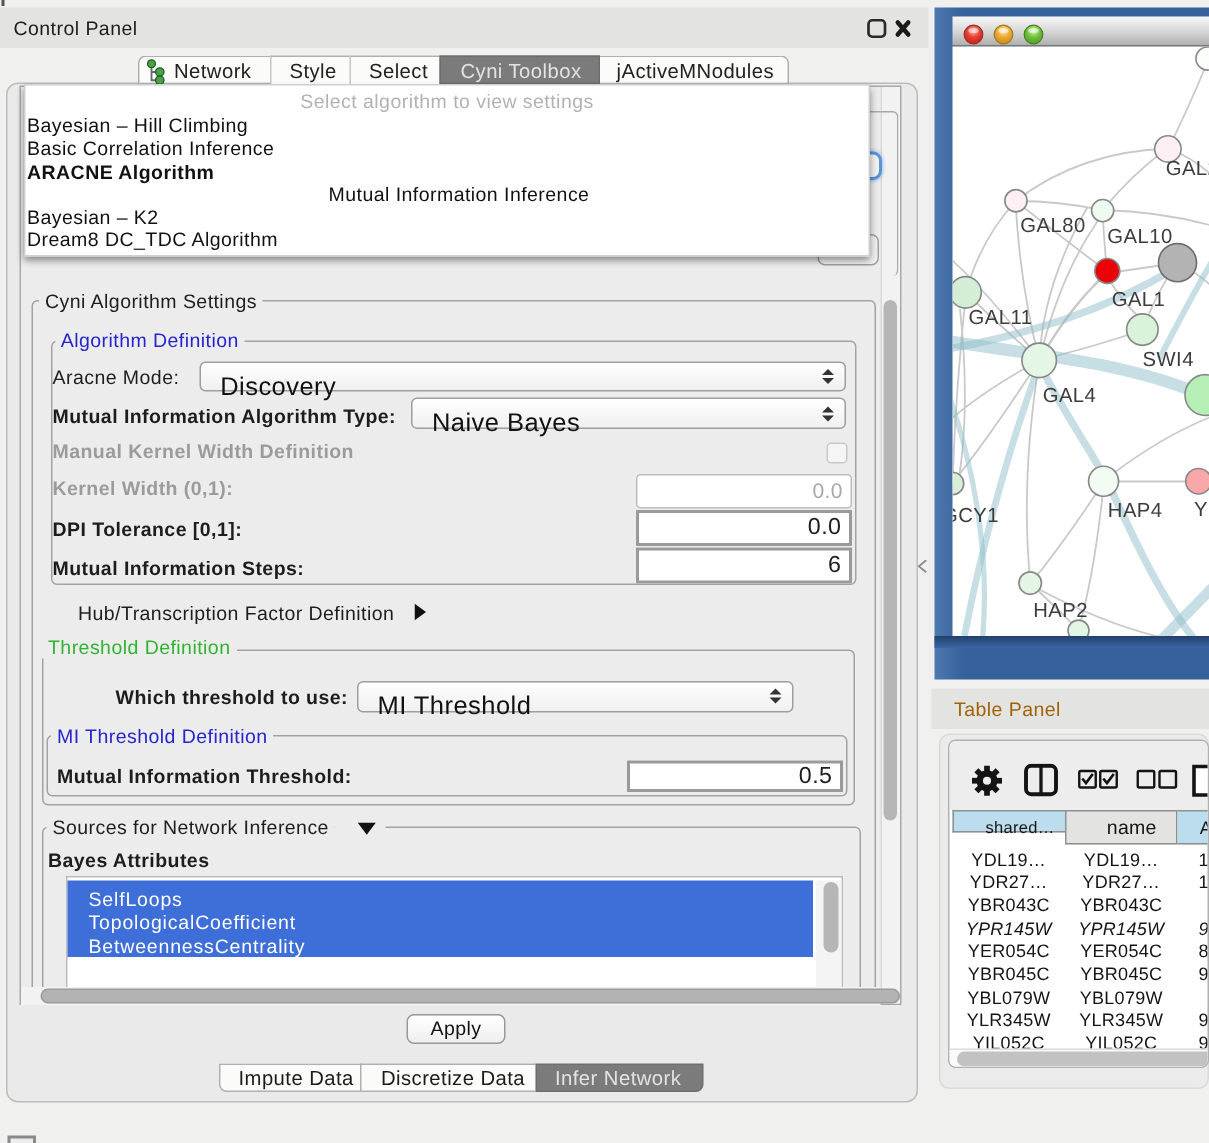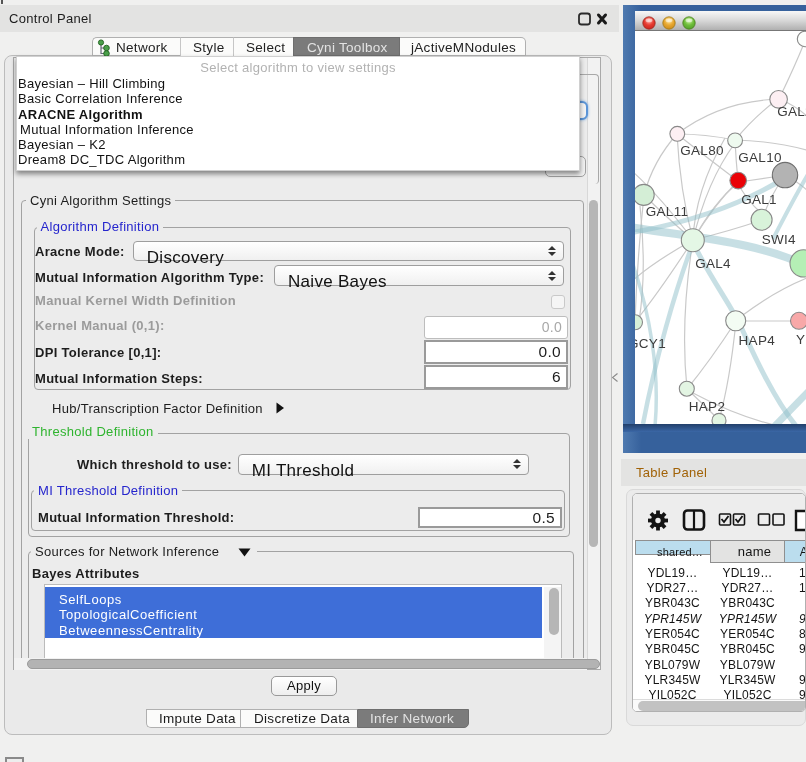--- a/index.html
+++ b/index.html
@@ -48,35 +48,35 @@
 <div class="abs" id="scrollpane" style="left:13px;top:57px;width:588px;height:613px;background:#ececec;border:1px solid #a9a9a9;"></div>
 
 <div class="abs" id="settings" style="left:13px;top:57px;width:574px;height:611px;overflow:hidden;font-size:13px;color:#1d1d1d;">
 
   <div class="abs" style="left:8px;top:143px;width:563px;height:520px;border:1px solid #a2a2a2;border-radius:4px;"></div>
   <div class="abs" style="left:13px;top:136px;background:#ececec;padding:0 4px;">Cyni Algorithm Settings</div>
 
   <div class="abs" style="left:20.5px;top:170px;width:537.5px;height:163px;border:1px solid #a2a2a2;border-radius:4px;"></div>
   <div class="abs" style="left:23.5px;top:161.5px;background:#ececec;padding:0 4px;color:#2525cd;">Algorithm Definition</div>
 
-  <div class="abs" style="left:22px;top:187px;font-weight:bold;">Aracne Mode:</div>
+  <div class="abs" style="left:22px;top:187px;font-weight:normal;">Aracne Mode:</div>
   <div class="abs combo" style="left:119.8px;top:184px;width:431px;height:20px;">
       <span>Discovery</span>
       <i></i>
     </div>
   <div class="abs" style="left:22px;top:212.5px;font-weight:bold;">Mutual Information Algorithm Type:</div>
   <div class="abs combo" style="left:261px;top:208px;width:290px;height:21px;">
       <span>Naive Bayes</span>
       <i></i>
     </div>
 
   <div class="abs" style="left:22px;top:235.5px;font-weight:bold;color:#9b9b9b;">Manual Kernel Width Definition</div>
   <div class="abs" style="left:538px;top:238px;width:14px;height:14px;border:1px solid #c9c9c9;border-radius:3px;background:#f5f5f5;"></div>
 
-  <div class="abs" style="left:22px;top:260.5px;font-weight:bold;color:#9b9b9b;">Kernel Manual (0,1):</div>
+  <div class="abs" style="left:22px;top:260.5px;font-weight:bold;color:#9b9b9b;">Kernel Width (0,1):</div>
   <div class="abs" style="left:411px;top:259px;width:144px;height:22.5px;border:1px solid #bdbdbd;border-radius:3px;background:#fff;color:#a8a8a8;text-align:right;line-height:21px;padding-right:5px;font-size:14px;">0.0</div>
 
   <div class="abs" style="left:22px;top:287.5px;font-weight:bold;text-align:right;">DPI Tolerance [0,1]:</div>
   <div class="abs" style="left:411px;top:283px;width:144px;height:24px;border:2px solid #9a9a9a;background:#fff;text-align:right;line-height:20px;padding-right:5px;font-size:15.5px;">0.0</div>
 
   <div class="abs" style="left:22px;top:313.5px;font-weight:bold;">Mutual Information Steps:</div>
   <div class="abs" style="left:411px;top:308px;width:144px;height:23.5px;border:2px solid #9a9a9a;background:#fff;text-align:right;line-height:19.5px;padding-right:5px;font-size:15.5px;">6</div>
 
   <div class="abs" style="left:39px;top:343.5px;">Hub/Transcription Factor Definition</div>
   <svg class="abs" style="left:262px;top:344.5px;" width="10" height="12" viewBox="0 0 10 12">
@@ -131,21 +131,21 @@
   <div class="abs" style="left:108px;top:2px;">Discretize Data</div>
   <div class="abs" style="left:211px;top:0;width:112px;height:19px;background:#7b7b7b;border:1px solid #6e6e6e;border-radius:0 0 5px 0;"></div>
   <div class="abs" style="left:224px;top:2px;color:#e3e3e3;">Infer Network</div>
 </div>
 
 <div class="abs" id="popup" style="z-index:5;left:16px;top:56px;width:564px;height:115px;background:#fff;border:1px solid #d0d0d0;box-shadow:0 3px 5px rgba(0,0,0,0.45);font-size:13px;color:#111;">
   <div style="height:15px;line-height:15px;padding-top:3px;margin-bottom:4px;text-align:center;color:#b2b2b2;">Select algorithm to view settings</div>
   <div style="height:15.3px;line-height:15.3px;padding-left:1px;">Bayesian – Hill Climbing</div>
   <div style="height:15.3px;line-height:15.3px;padding-left:1px;">Basic Correlation Inference</div>
   <div style="height:15.3px;line-height:15.3px;padding-left:1px;font-weight:bold;">ARACNE Algorithm</div>
-  <div style="height:15.3px;line-height:15.3px;padding-left:3px;">Mutual Information Inference</div>
+  <div style="height:15.3px;line-height:15.3px;padding-left:16px;text-align:center;">Mutual Information Inference</div>
   <div style="height:15.3px;line-height:15.3px;padding-left:1px;">Bayesian – K2</div>
   <div style="height:15.3px;line-height:15.3px;padding-left:1px;">Dream8 DC_TDC Algorithm</div>
 </div>
 
 <div class="abs" style="z-index:1;left:540px;top:74px;width:59px;height:110px;border:1px solid #a8a8a8;border-radius:4px;border-left:none;border-bottom:none;"></div>
 <div class="abs" style="z-index:1;left:556px;top:101px;width:32px;height:19px;border:2px solid #5b94d6;border-radius:6px;box-shadow:0 0 3px #74a8e0;background:#f4f4f4;"></div>
 <div class="abs" style="z-index:1;left:545px;top:156px;width:41px;height:21px;border:1px solid #a0a0a0;border-radius:5px;background:#f2f2f2;"></div>
 <svg class="abs" style="left:612px;top:373px;" width="6" height="9" viewBox="0 0 6 9">
     <path d="M5.5 0.5 L0.5 4.5 L5.5 8.5" fill="none" stroke="#8a8a8a" stroke-width="1.2"></path>
   </svg>

